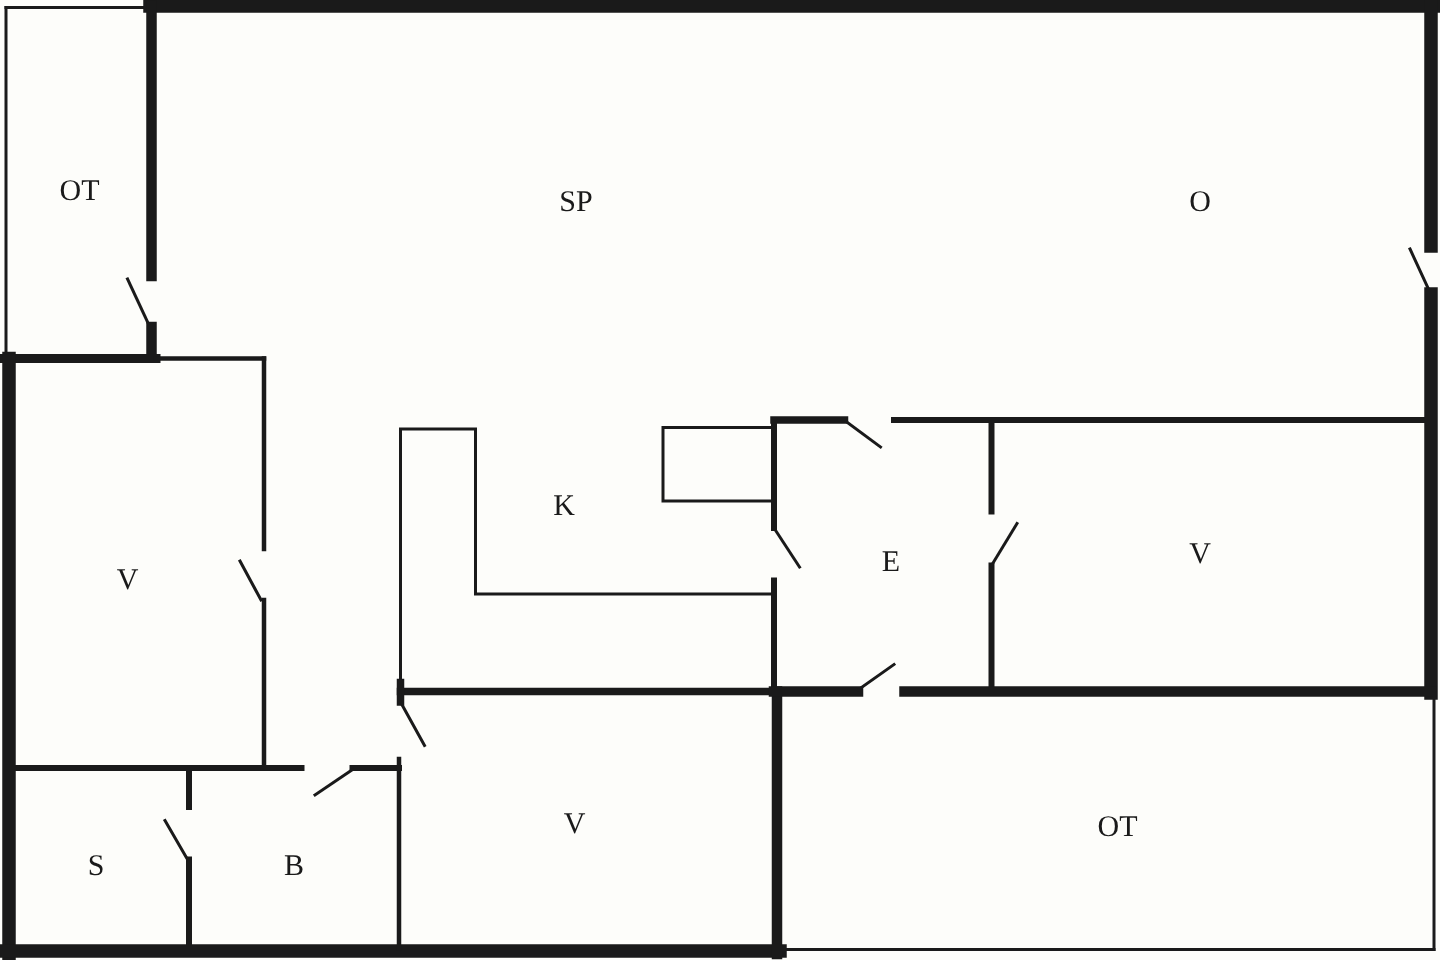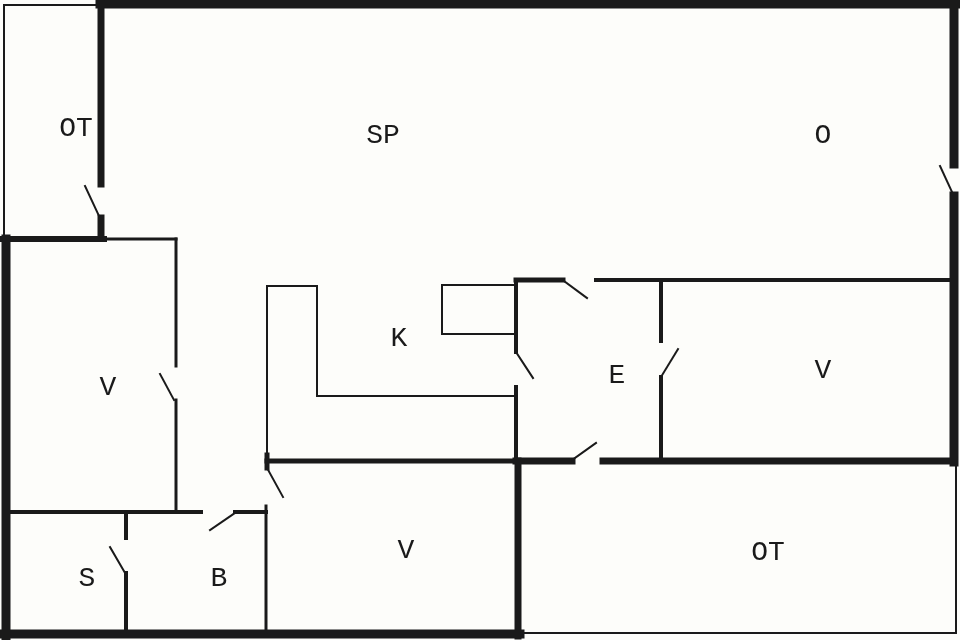--- a/index.html
+++ b/index.html
@@ -1,26 +1,25 @@
 <!DOCTYPE html>
 <html><head>
   <meta charset="utf-8">
   <style>
     html, body { margin: 0; padding: 0; background: #ffffff; }
     body { width: 960px; height: 640px; overflow: hidden; }
     .plan { position: relative; width: 960px; height: 640px; background: #fdfdfa; }
     svg { position: absolute; left: 0; top: 0; }
     .label {
       position: absolute;
-      font-family: Liberation Mono, monospace;
-      font-size: 28px;
+      font-family: Liberation Serif, serif;
+      font-size: 20px;
       color: #1a1a1a;
       transform: translate(-50%, -50%);
       white-space: nowrap;
-      margin-left: 23px;
     }
   </style>
 </head>
 <body>
 
 <div class="plan">
   <svg width="960" height="640" viewBox="0 0 960 640">
     <g stroke="#1a1a1a" fill="none" stroke-linecap="square">
 
       <line x1="4" y1="5" x2="100" y2="5" stroke-width="2"></line>
@@ -71,21 +70,21 @@
       <line x1="210" y1="530" x2="235" y2="513" stroke-width="2"></line>
       <line x1="267" y1="468" x2="283" y2="497" stroke-width="2"></line>
       <line x1="564" y1="281" x2="587" y2="298" stroke-width="2"></line>
       <line x1="516" y1="352" x2="533" y2="378" stroke-width="2"></line>
       <line x1="661" y1="377" x2="678" y2="349" stroke-width="2"></line>
       <line x1="572" y1="460" x2="596" y2="443" stroke-width="2"></line>
     </g>
   </svg>
 
   <div class="label" style="left:53px; top:128px;">OT</div>
-  <div class="label" style="left:360px; top:135px;">SP</div>
+  <div class="label" style="left:384px; top:135px;">SP</div>
   <div class="label" style="left:800px; top:135px;">O</div>
   <div class="label" style="left:376px; top:338px;">K</div>
   <div class="label" style="left:594px; top:375px;">E</div>
   <div class="label" style="left:800px; top:370px;">V</div>
   <div class="label" style="left:85px; top:387px;">V</div>
   <div class="label" style="left:383px; top:550px;">V</div>
   <div class="label" style="left:745px; top:552px;">OT</div>
   <div class="label" style="left:64px; top:578px;">S</div>
   <div class="label" style="left:196px; top:578px;">B</div>
 </div>

